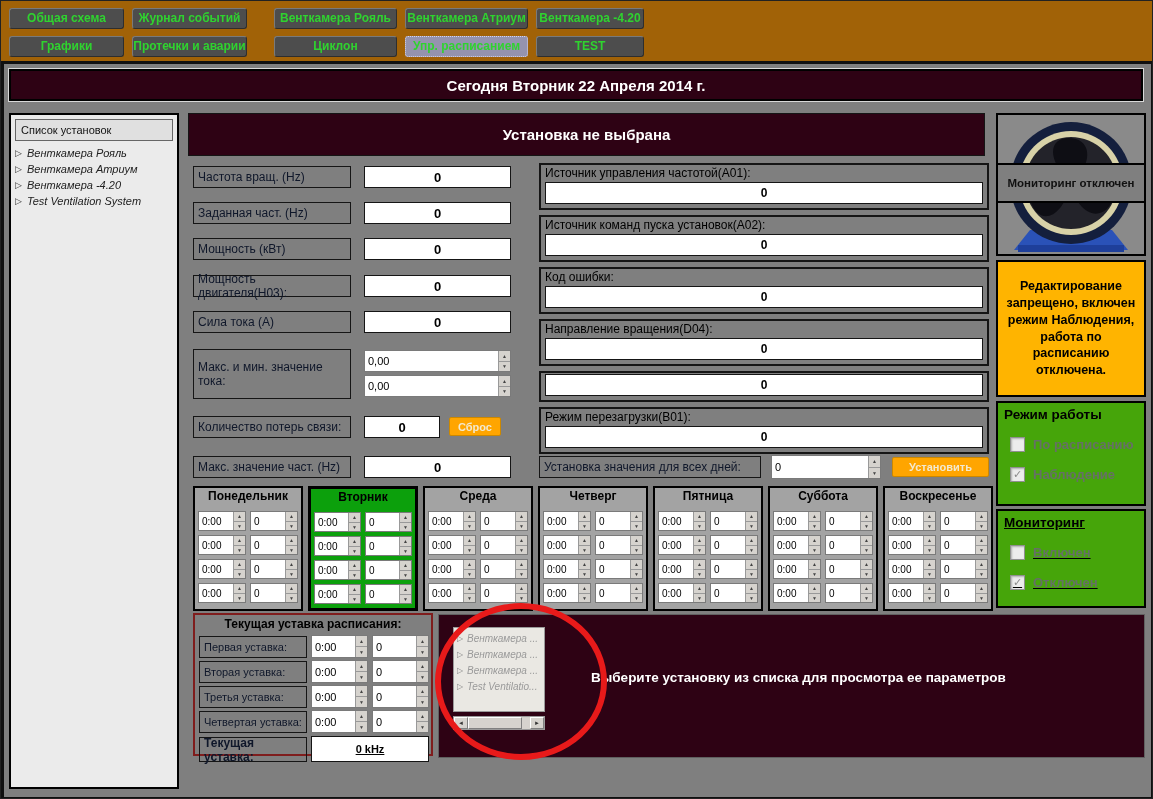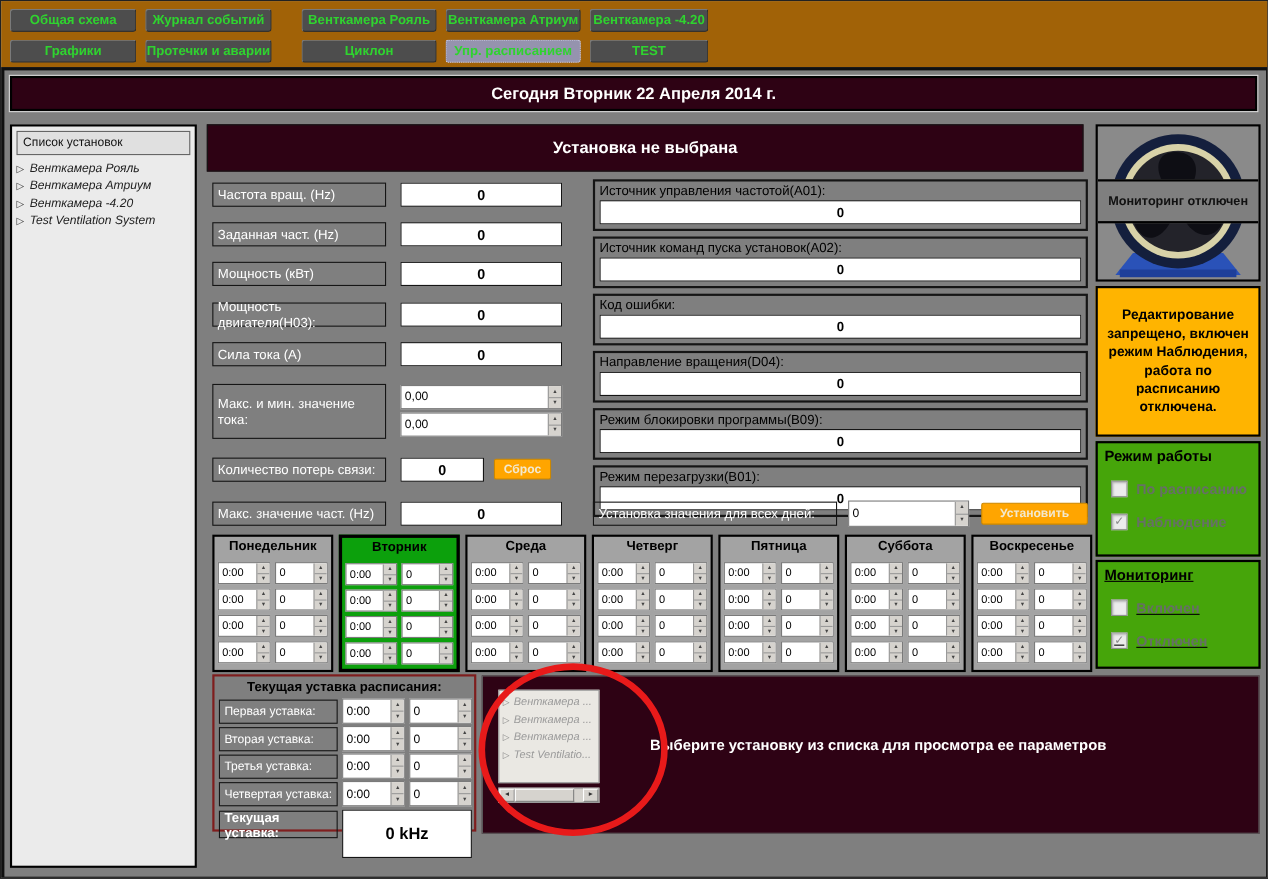--- a/index.html
+++ b/index.html
@@ -30,21 +30,21 @@
   .tree-row { display:flex; align-items:center; padding:1px 4px; height:16px; }
   .tree-glyph { font-size:9px; color:#333; width:12px; }
   .tree-label { font-size:11px; font-style:italic; color:#222; white-space:nowrap; }
 
   
   #main-title { position:absolute; left:184px; top:49px; width:797px; height:43px;
     border:1px solid #151515; color:#fff; font-weight:bold; font-size:15px;
     display:flex; align-items:center; justify-content:center; }
 
   
-  .label-box { border:1px solid #151515; font-size:12px; color:#ffffff; display:flex; align-items:center;
+  .label-box { border:1px solid #151515; font-size:12px; color:#0f172a; display:flex; align-items:center;
     padding:0 4px; background:transparent; }
   .value-box { background:#fff; border:1px solid #151515; font-weight:bold; font-size:13px;
     display:flex; align-items:center; justify-content:center; }
   .spin { display:flex; background:#fff; border:1px solid #7a7a7a; overflow:hidden; }
   .spin .spin-v { flex:1; font-size:11px; padding:1px 3px; color:#000; display:flex; align-items:center; }
   .spin .spin-btns { width:12px; display:flex; flex-direction:column; border-left:1px solid #999;
     background:#d6d3ce; }
   .spin .spin-b { flex:1; font-size:5px; color:#444; display:flex; align-items:center; justify-content:center;
     cursor:default; }
   .spin .spin-b:first-child { border-bottom:1px solid #999; }
@@ -77,21 +77,21 @@
   #schedule { position:absolute; left:189px; top:549px; width:240px; height:143px; border:2px solid #7f1d1d;
     padding:2px 4px; }
   #schedule-title { font-weight:bold; font-size:12px; text-align:center; height:18px; color:#000; }
   .sch-row { position:relative; height:25px; }
   .sch-label { position:absolute; left:0; top:1px; width:108px; height:22px; font-size:11px; }
   .sch-time  { position:absolute; left:112px; top:0; width:57px; height:23px; }
   .sch-val   { position:absolute; left:173px; top:0; width:57px; height:23px; }
   #sch-current-row { position:relative; height:27px; margin-top:1px; }
   #sch-current-label { position:absolute; left:0; top:1px; width:108px; height:25px; font-weight:bold;
     font-size:12px; }
-  #sch-current-value { position:absolute; left:112px; top:0; width:118px; height:44px; font-size:15px; }
+  #sch-current-value { position:absolute; left:112px; top:0; width:118px; height:26px; font-size:11px;text-decoration:underline; }
 
   
   #hint { position:absolute; left:434px; top:550px; width:707px; height:144px; border:1px solid #606060; }
   #hint-list { position:absolute; left:14px; top:12px; width:92px; height:85px; background:#eae8e3;
     border:1px solid #9a9a9a; padding-top:2px; }
   .hint-row { display:flex; align-items:center; height:16px; padding:0 3px; }
   .hint-glyph { font-size:8px; color:#888; width:10px; }
   .hint-label { font-size:10px; font-style:italic; color:#9a9a9a; white-space:nowrap; overflow:hidden; }
   #hint-scroll { position:absolute; left:14px; top:101px; width:92px; height:14px; background:#d6d3ce;
     border:1px solid #9a9a9a; display:flex; }
@@ -211,21 +211,20 @@
       </div>
       <div class="group-box">
         <div class="group-label">Код ошибки:</div>
         <div class="group-input">0</div>
       </div>
       <div class="group-box">
         <div class="group-label">Направление вращения(D04):</div>
         <div class="group-input">0</div>
       </div>
       <div class="group-box">
-        <div class="group-label">Режим блокировки программы(B09):</div>
         <div class="group-input">0</div>
       </div>
       <div class="group-box">
         <div class="group-label">Режим перезагрузки(B01):</div>
         <div class="group-input">0</div>
       </div>
     </div>
   <div id="all-days">
       <div class="label-box" style="position: absolute; left: 0px; top: 1px; width: 222px; height: 22px;">Установка значения для всех дней:</div>
       <div class="spin" style="position: absolute; left: 232px; top: 0px; width: 110px; height: 24px;">

